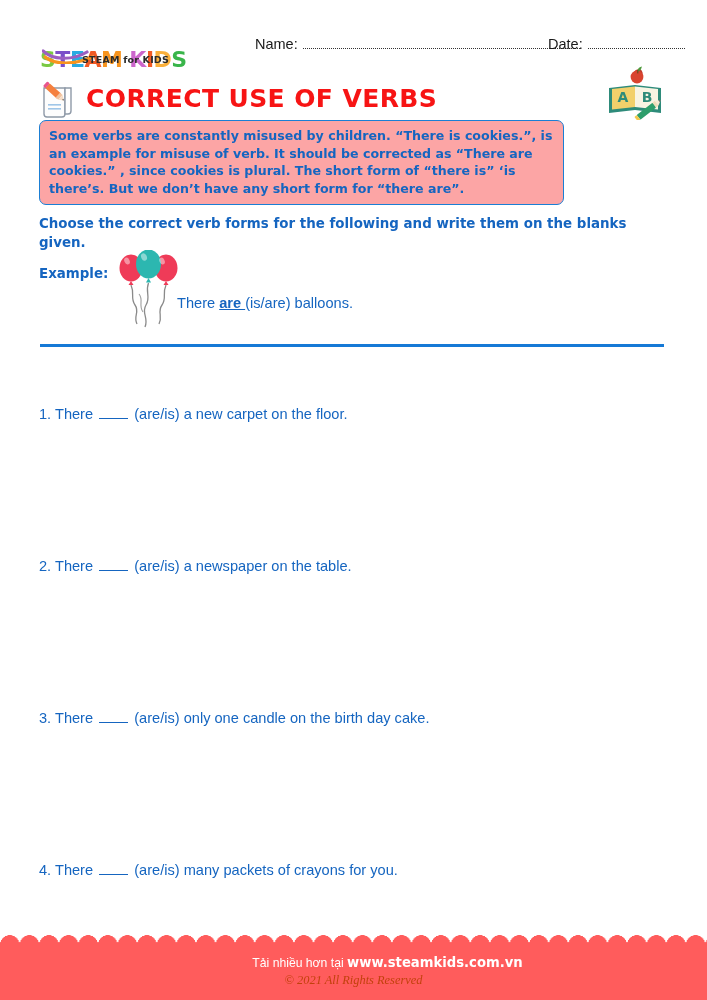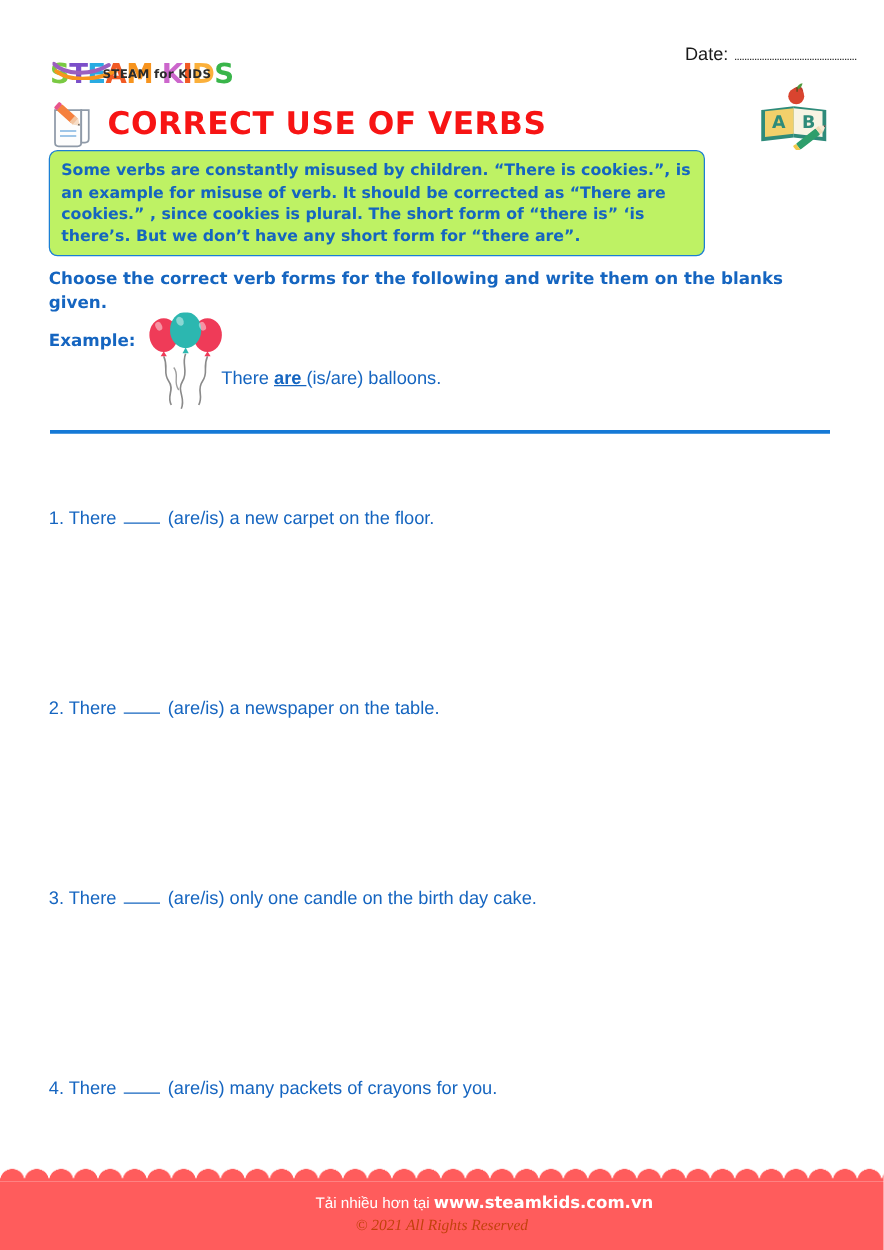--- a/index.html
+++ b/index.html
@@ -124,21 +124,21 @@
   
   .info-box {
     position: absolute;
     left: 39px;
     top: 120px;
     width: 525px;
     box-sizing: border-box;
     border: 1.6px solid #1b7fd4;
     border-radius: 7px;
     padding: 6px 9px 7px 9px;
-    background: #bef264;
+    background: #fca5a5;
   }
   .info-text {
     font-family: "DejaVu Sans", sans-serif;
     font-weight: bold;
     font-size: 12.6px;
     line-height: 17.5px;
     color: #1565c0;
     margin: 0;
   }
 
@@ -294,20 +294,23 @@
       <div class="logo-word">
         <span style="color:#7ac943">S</span><span style="color:#7b4fc9">T</span><span style="color:#29abe2">E</span><span style="color:#f15a24">A</span><span style="color:#f7941e">M</span><span style="display:inline-block;width:7px"></span><span style="color:#cc66cc">K</span><span style="color:#f15a24">I</span><span style="color:#fbb03b">D</span><span style="color:#39b54a">S</span>
       </div>
       <svg class="logo-swoosh" viewBox="0 0 52 17">
         <path d="M1 4 C10 13, 30 14, 45 5" stroke="#9b5fc0" stroke-width="3.2" fill="none" stroke-linecap="round"></path>
         <path d="M3 10 C13 18, 33 18, 50 10" stroke="#f7941e" stroke-width="3.2" fill="none" stroke-linecap="round"></path>
       </svg>
       <div class="logo-sub">STEAM for KIDS</div>
     </div>
 
+    <div class="field" id="name-field">
+      <span class="field-label">Name:</span><span class="field-rule"></span>
+    </div>
 
     <div class="field" id="date-field">
       <span class="field-label">Date:</span><span class="field-rule"></span>
     </div>
   </div>
 
   <div class="title-row">
     <svg class="title-icon" viewBox="0 0 44 40">
       <path d="M9 8 L30 8 L30 34 Q30 37 27 37 L12 37 Q9 37 9 34 Z" fill="#fdfdfd" stroke="#8f9aa8" stroke-width="1.4"></path>
       <path d="M30 8 L36 8 L36 31 Q36 34 33 34 L30 34 Z" fill="#ffffff" stroke="#8f9aa8" stroke-width="1.4"></path>

